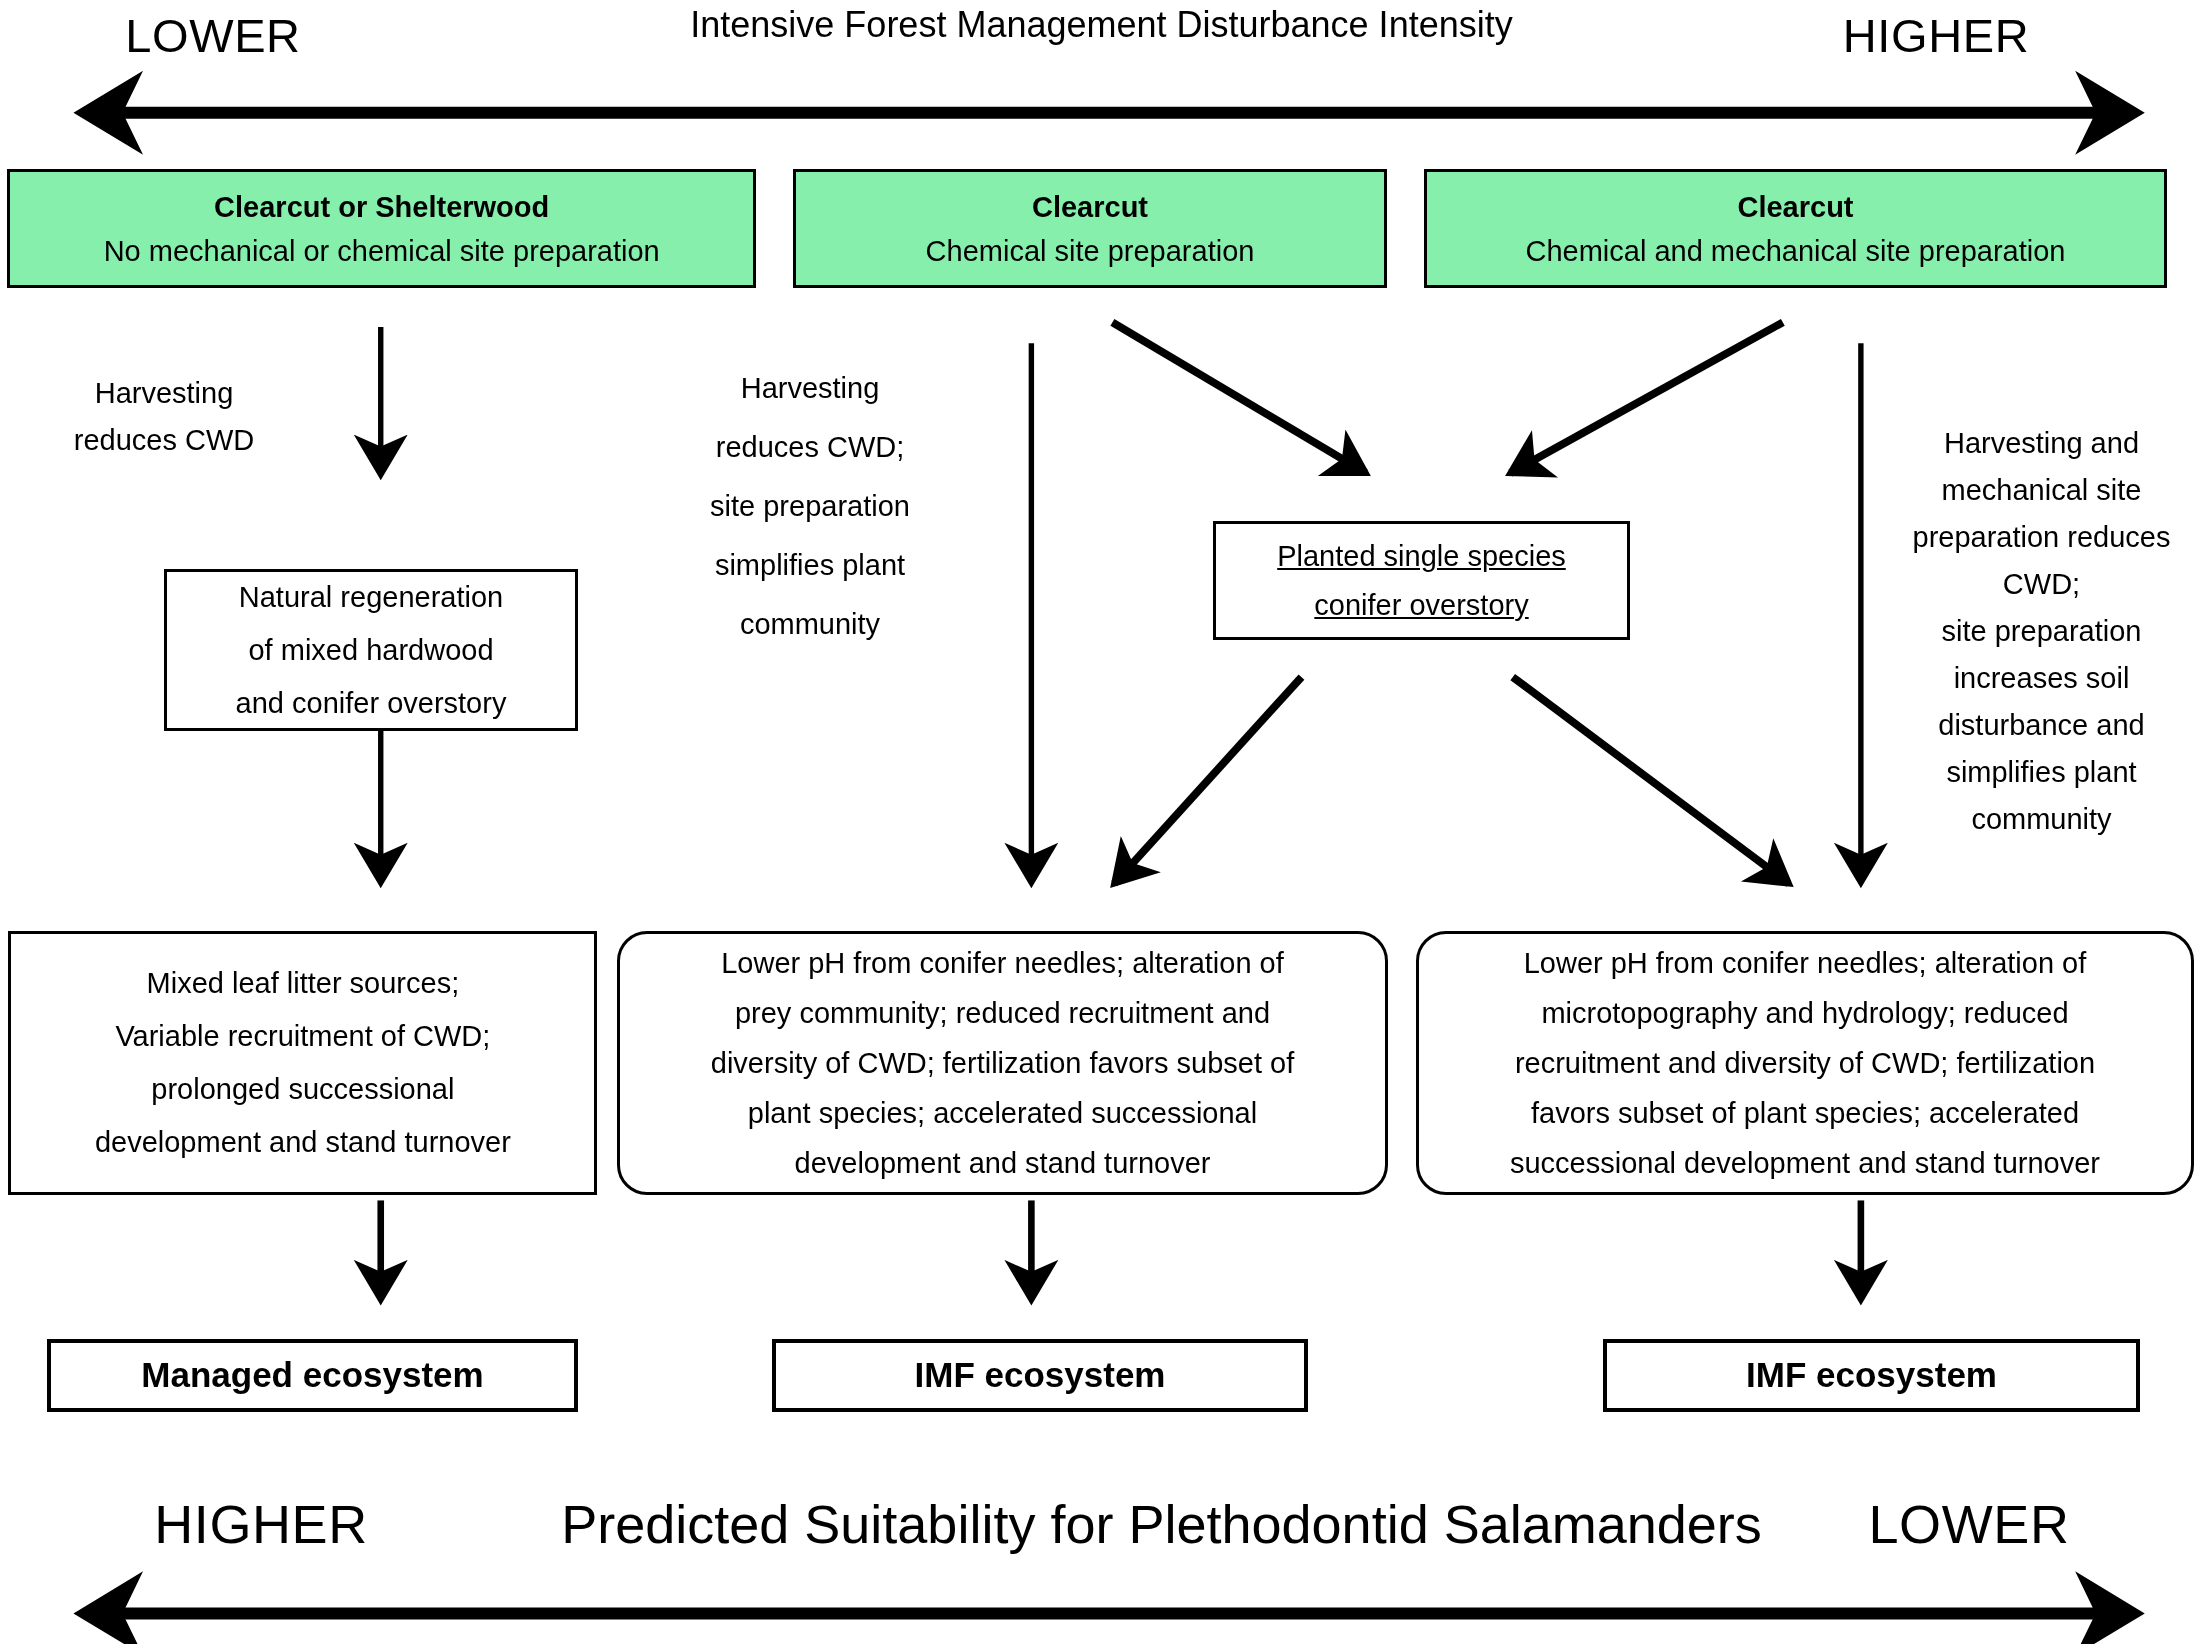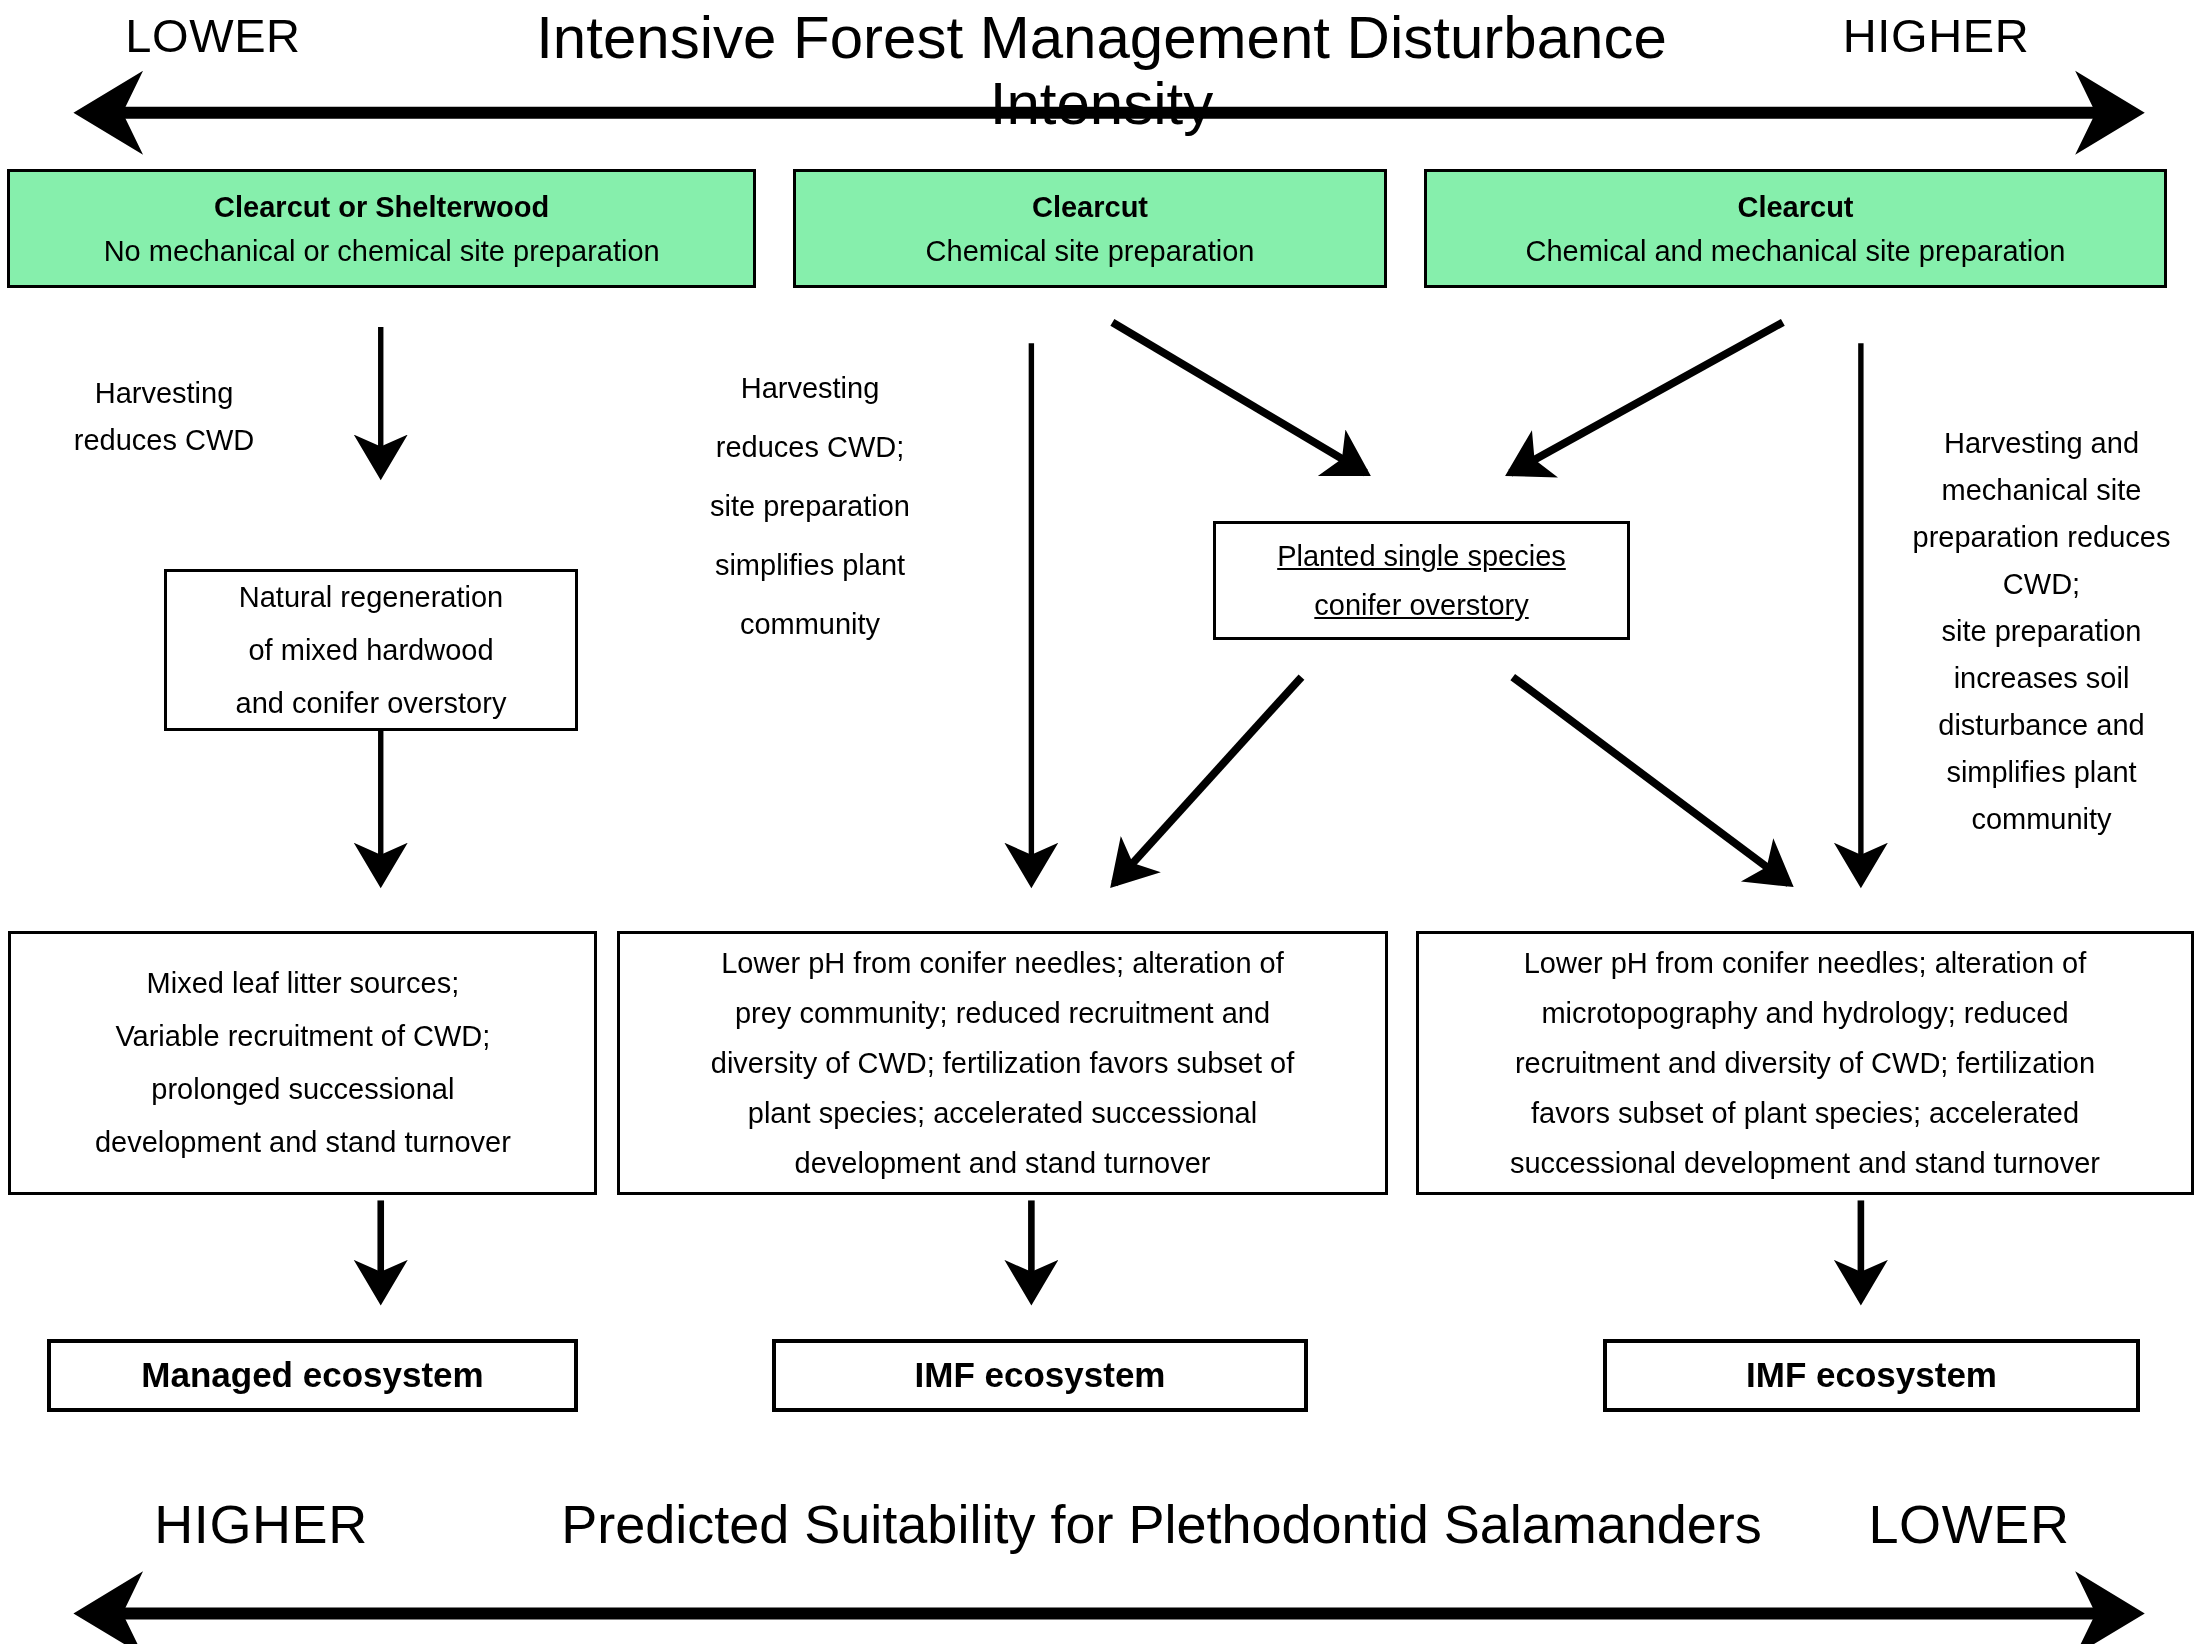--- a/index.html
+++ b/index.html
@@ -9,31 +9,31 @@
     background:#ffffff;
     font-family:"Liberation Sans", sans-serif;
     color:#000000;
     overflow:hidden;
   }
   #arrow-layer{position:absolute;left:0;top:0;width:2205px;height:1644px;z-index:0;}
   .abs{position:absolute;box-sizing:border-box;z-index:1;}
   .center-text{display:flex;flex-direction:column;align-items:center;justify-content:center;text-align:center;}
   .pre{white-space:pre-line;}
   .axis-side{font-size:47px;line-height:1.1;letter-spacing:0.6px;}
-  .axis-title{font-size:60px;line-height:1.1;}
+  .axis-title{font-size:36px;line-height:1.1;}
   .axis-title-bottom{font-size:54px;line-height:1.1;}
   .axis-side-bottom{font-size:54px;line-height:1.1;letter-spacing:0.6px;}
   .treatment-box{border:3.6px solid #000;background:#86efac;line-height:44px;font-size:29px;}
   .treatment-heading{font-weight:bold;}
   .stand-box{border:3px solid #000;background:#fff;font-size:29px;}
   .nat-box{line-height:53px;margin-top:44px;}
   .plant-box{line-height:49px;}
   .condition-box{border:3.6px solid #000;background:#fff;font-size:29px;}
   .cond-d{line-height:53px;}
-  .cond-ef{line-height:50px;}
+  .cond-ef{line-height:50px;border-radius:30px;}
   .eco-box{border:4.2px solid #000;background:#fff;font-size:35px;font-weight:bold;line-height:1.1;}
   .proc-label{font-size:29px;}
   .proc-left{line-height:47px;}
   .proc-mid{line-height:59px;}
   .proc-right{line-height:47px;}
 </style>
 </head>
 <body>
 
 <div id="canvas">

